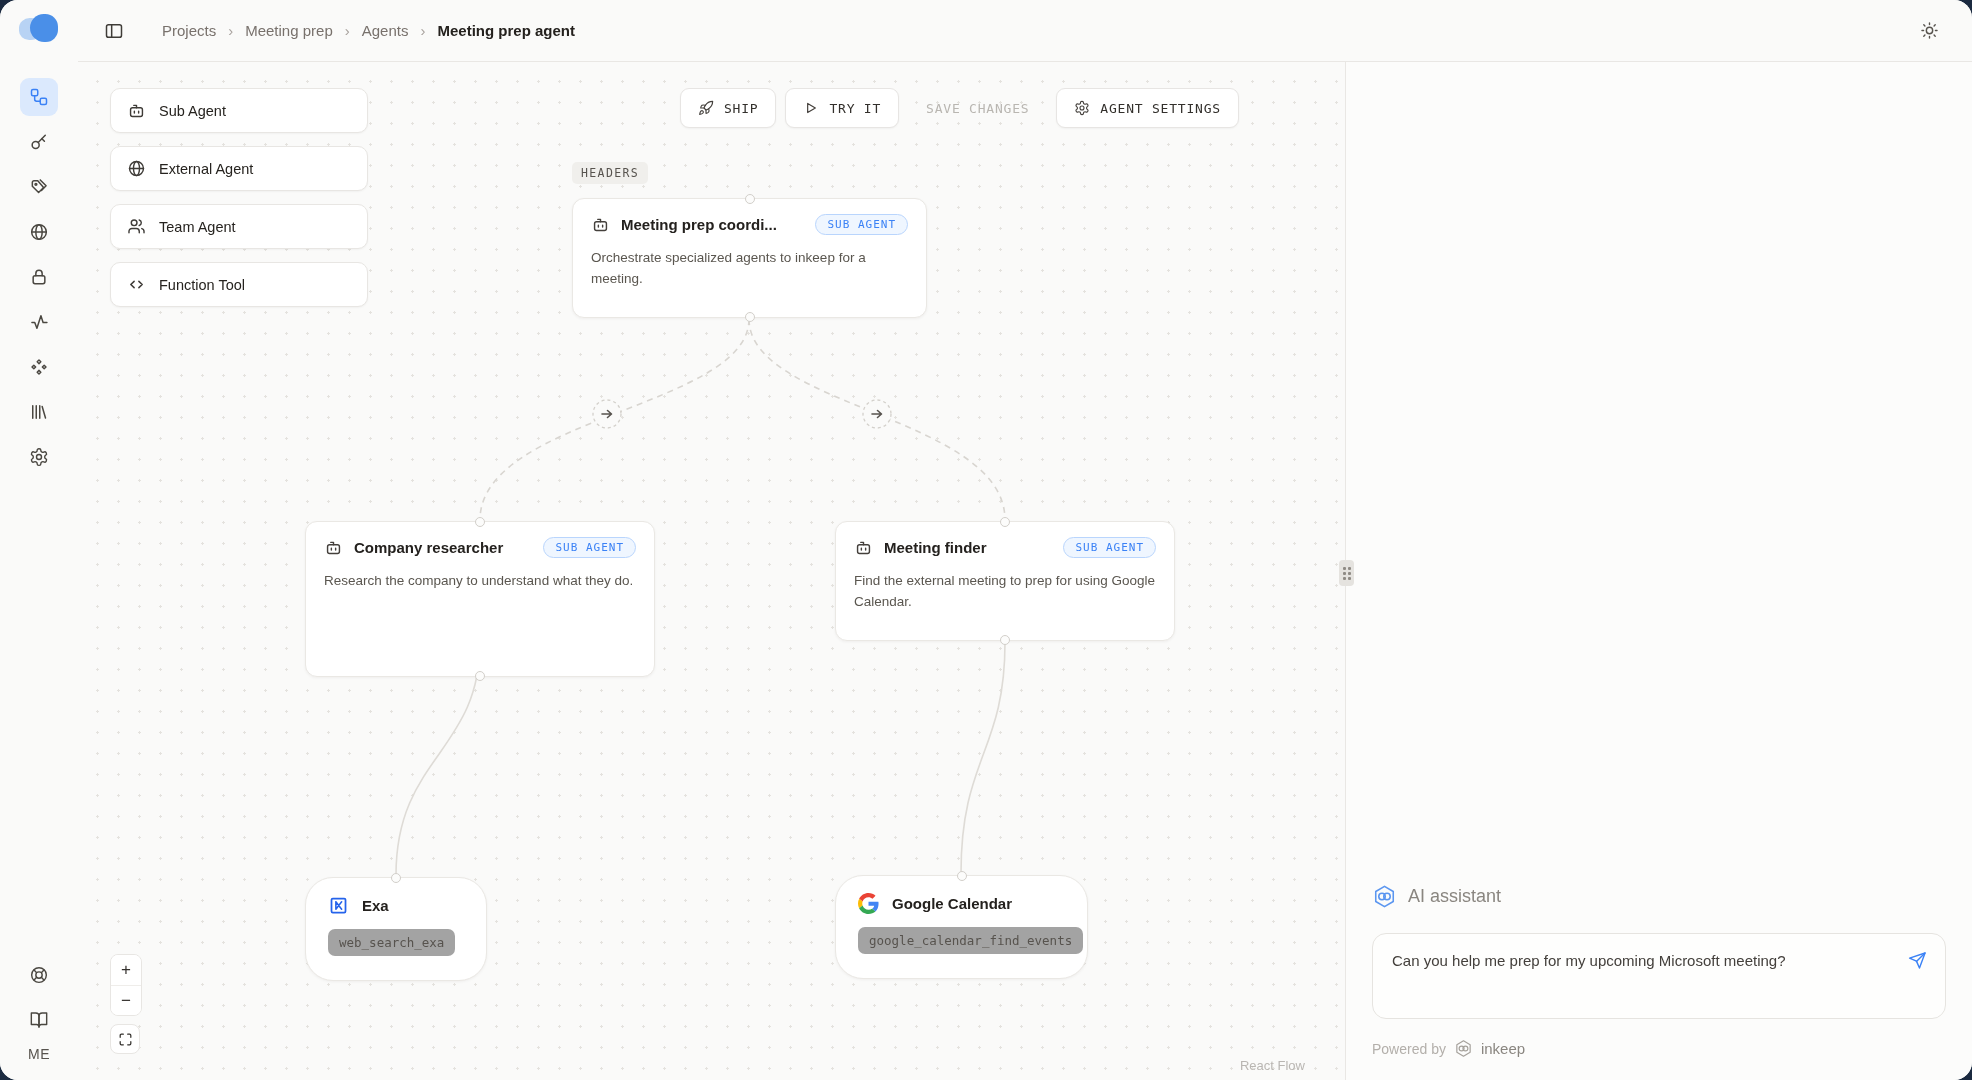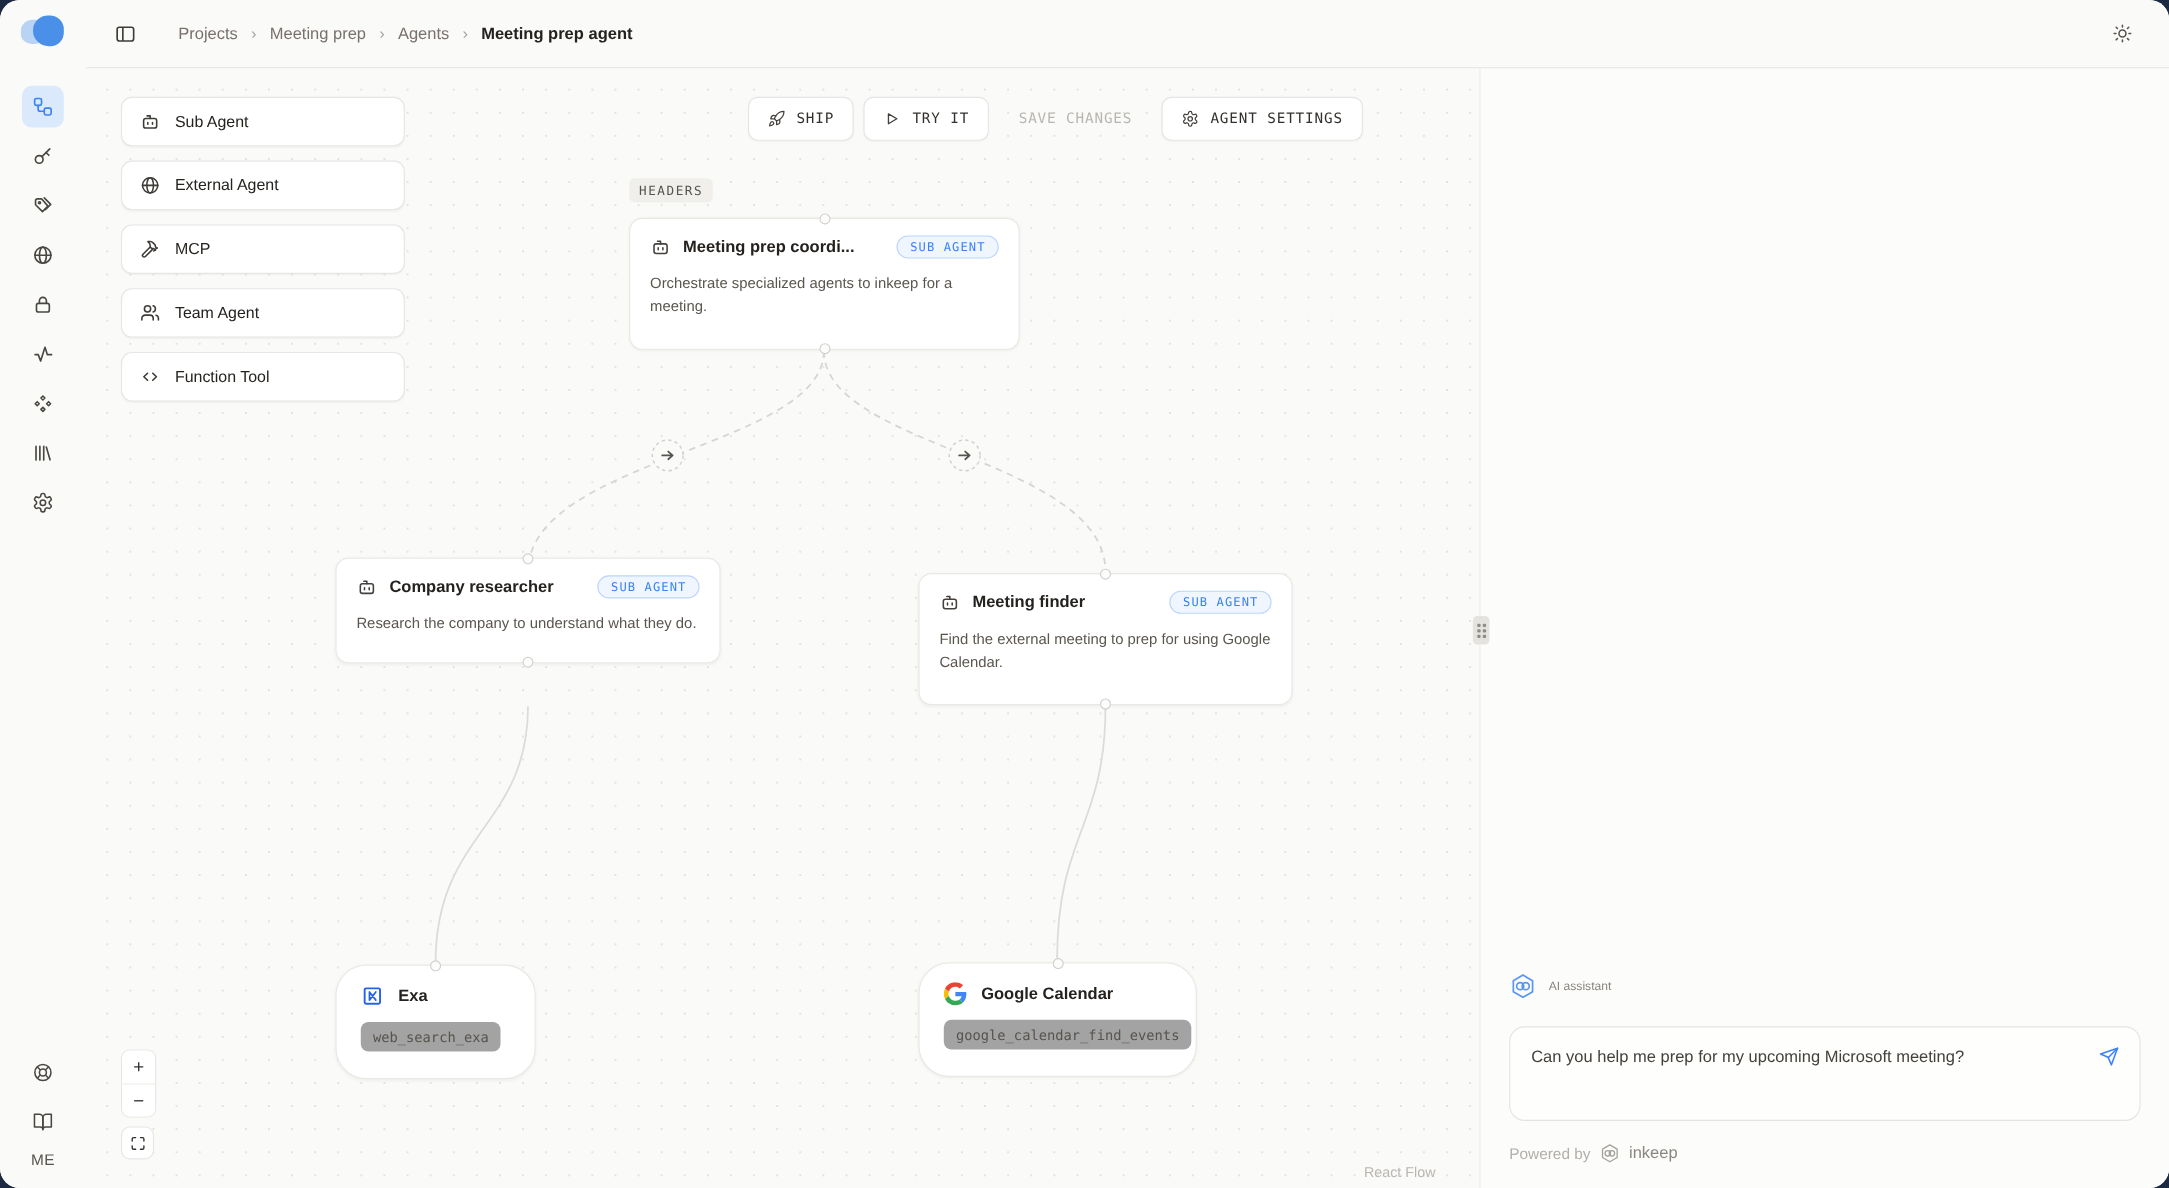--- a/index.html
+++ b/index.html
@@ -91,21 +91,21 @@
   .ph-right { margin-left:auto; display:flex; align-items:center; gap:26px; }
   .debug-btn { display:flex; align-items:center; gap:9px; font-family:"DejaVu Sans Mono","Liberation Mono",monospace; font-size:13px; letter-spacing:.08em; color:#44403c; cursor:pointer; }
   .debug-btn svg { width:16px; height:16px; }
   .close-btn { width:28px; height:28px; display:flex; align-items:center; justify-content:center; color:#57534e; cursor:pointer; }
   .close-btn svg { width:16px; height:16px; }
   .panel-body { flex:1; }
 
   .chat { padding:0 26px 22px; }
   .assistant-row { display:flex; align-items:center; gap:11px; margin-bottom:24px; }
   .assistant-row svg { width:25px; height:25px; color:#5b96f0; }
-  .assistant-label { font-size:11px; color:#8a8680; }
+  .assistant-label { font-size:18px; color:#8a8680; }
   .assistant-msg { font-size:15px; color:#46423c; margin-bottom:52px; }
   .input-card { position:relative; border:1px solid #e6e4e0; background:#fefefd; border-radius:14px; min-height:86px;
                 padding:15px 52px 15px 19px; font-size:15px; color:#44403c; line-height:1.55; cursor:text; margin-bottom:20px; }
   .send-btn { position:absolute; top:13px; right:15px; width:26px; height:26px; display:flex; align-items:center; justify-content:center; color:#3b82f6; cursor:pointer; }
   .send-btn svg { width:19px; height:19px; }
   .powered { display:flex; align-items:center; gap:8px; font-size:14px; color:#b3afaa; }
   .powered svg { width:19px; height:19px; color:#a5a19b; }
   .powered .brand { color:#8a8680; font-size:15px; }
 
   
@@ -387,26 +387,20 @@
           <span>Sub Agent</span>
         </div>
       <div class="pal-item">
           <svg viewBox="0 0 24 24">
             <use href="#i-globe"></use>
           </svg>
           <span>External Agent</span>
         </div>
       <div class="pal-item">
           <svg viewBox="0 0 24 24">
-            <use href="#i-hammer"></use>
-          </svg>
-          <span>MCP</span>
-        </div>
-      <div class="pal-item">
-          <svg viewBox="0 0 24 24">
             <use href="#i-users"></use>
           </svg>
           <span>Team Agent</span>
         </div>
       <div class="pal-item">
           <svg viewBox="0 0 24 24">
             <use href="#i-code"></use>
           </svg>
           <span>Function Tool</span>
         </div>
@@ -420,21 +414,21 @@
         <svg viewBox="0 0 24 24">
             <use href="#i-bot"></use>
           </svg>
         <span class="node-title">Meeting prep coordi...</span>
         <span class="badge">SUB AGENT</span>
       </div>
       <div class="node-desc">Orchestrate specialized agents to inkeep for a meeting.</div>
       <span class="handle bottom"></span>
     </div>
 
-    <div class="agent-node" style="left:227px; top:445px; width:350px; height:96px;">
+    <div class="agent-node" style="left:227px; top:459px; width:350px; height:156px;">
       <span class="handle top"></span>
       <div class="node-head">
         <svg viewBox="0 0 24 24">
             <use href="#i-bot"></use>
           </svg>
         <span class="node-title">Company researcher</span>
         <span class="badge">SUB AGENT</span>
       </div>
       <div class="node-desc">Research the company to understand what they do.</div>
       <span class="handle bottom"></span>

